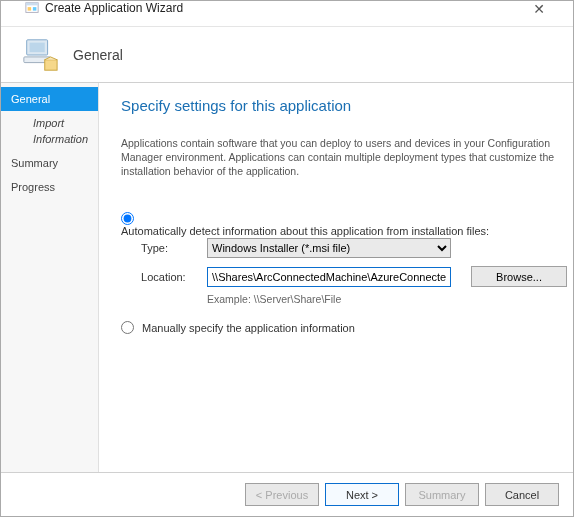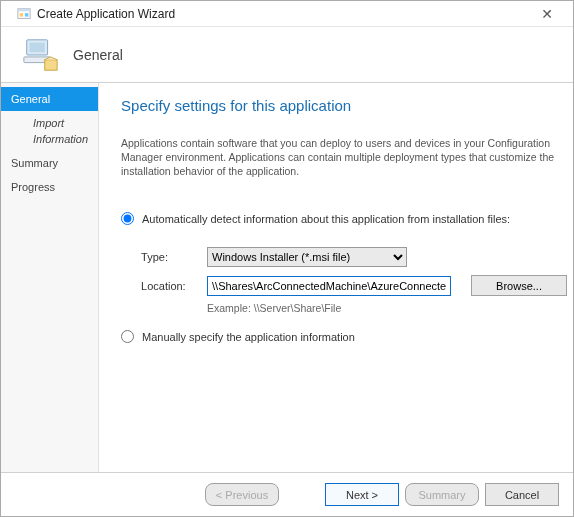--- a/index.html
+++ b/index.html
@@ -1,46 +1,46 @@
 <!DOCTYPE html>
 <html><head>
   <meta charset="utf-8">
   <style>
     * { box-sizing: border-box; margin: 0; padding: 0; font-family: "Segoe UI", Tahoma, sans-serif; }
     body { width: 574px; height: 517px; background: #fff; border: 1px solid #aaa; overflow: hidden; font-size: 11px; color: #333; }
-    .titlebar { height: 26px; display: flex; align-items: center; padding: 0 16px; border-bottom: 1px solid #e5e5e5; }
+    .titlebar { height: 26px; display: flex; align-items: flex-start; padding: 0 24px; border-bottom: 1px solid #e5e5e5; }
     .titlebar .tb-icon { width: 14px; height: 14px; margin-right: 6px; }
     .titlebar .tb-title { font-size: 12px; color: #222; flex: 1; }
     .titlebar .tb-close { width: 20px; text-align: center; font-size: 14px; color: #555; cursor: default; }
     .header { height: 56px; display: flex; align-items: center; padding: 6px 20px; border-bottom: 1px solid #d0d0d0; background:#fff; }
     .header .hdr-icon { width: 38px; height: 38px; margin-right: 14px; }
     .header .hdr-title { font-size: 14px; color: #444; }
     .body { display: flex; height: calc(100% - 26px - 56px - 44px); }
     .sidebar { width: 122px; background: #f7f7f7; border-right: 1px solid #e0e0e0; padding-top: 4px; }
     .sb-item { padding: 4px 10px; font-size: 11px; color: #444; line-height: 16px; }
     .sb-item.sel { background: #1494e8; color: #fff; }
     .sb-sub { padding-left: 32px; font-style: italic; }
     .content { flex: 1; padding: 14px 22px 10px 22px; background:#fff; position: relative; }
     .pg-title { color: #1a6fb3; font-size: 15px; margin-bottom: 22px; }
     .desc { color: #555; font-size: 10.5px; line-height: 14px; margin-bottom: 34px; }
-    .radio-row { display: flex; align-items: flex-end; margin-bottom: 22px; }
+    .radio-row { display: flex; align-items: flex-start; margin-bottom: 1px; flex-direction: column; }
     .radio-row input { margin-right: 8px; }
     .radio-row label { font-size: 11px; color: #333; }
     .form-grid { margin-left: 20px; display: grid; grid-template-columns: 58px 244px 1fr; column-gap: 8px; row-gap: 8px; align-items: center; }
     .form-label { font-size: 11px; color: #333; }
-    select.form-ctrl { width: 200px; height: 20px; font-size: 11px; background: #eaeaea; border: 1px solid #999; }
+    select.form-ctrl { width: 244px; height: 20px; font-size: 11px; background: #eaeaea; border: 1px solid #999; }
     input.form-ctrl { width: 244px; height: 20px; font-size: 11px; padding: 0 4px; border: 1px solid #0a6ecf; outline: none; }
     .browse-btn { width: 96px; height: 21px; font-size: 11px; background: #e9e9e9; border: 1px solid #a0a0a0; cursor: default; margin-left: 12px; }
     .example { grid-column: 2 / span 2; font-size: 10.5px; color: #666; margin-top: -2px; }
     .radio-row2 { display: flex; align-items: flex-end; margin-top: 16px; }
     .radio-row2 input { margin-right: 8px; }
     .footer { height: 44px; border-top: 1px solid #d0d0d0; display: flex; align-items: center; justify-content: flex-end; padding: 0 14px; gap: 6px; background:#fff; }
     .ft-btn { min-width: 74px; height: 23px; font-size: 11px; border: 1px solid #a0a0a0; background: #e9e9e9; color: #333; cursor: default; }
-    .ft-btn.dis { color: #aaa; border-radius: 8px; }
-    .ft-btn.primary { border: 1.5px solid #0a6ecf; background: #f5faff; margin-left: 40px; }
+    .ft-btn.dis { color: #aaa; }
+    .ft-btn.primary { border: 1.5px solid #0a6ecf; background: #f5faff; }
   </style>
 </head>
 <body>
 
 <div class="titlebar">
   <span class="tb-icon">
     <svg viewBox="0 0 16 16">
         <rect x="1" y="2" width="14" height="11" fill="#fff" stroke="#aab"></rect>
         <rect x="1" y="2" width="14" height="3" fill="#cde"></rect>
         <rect x="3" y="7" width="4" height="4" fill="#fc6"></rect>

